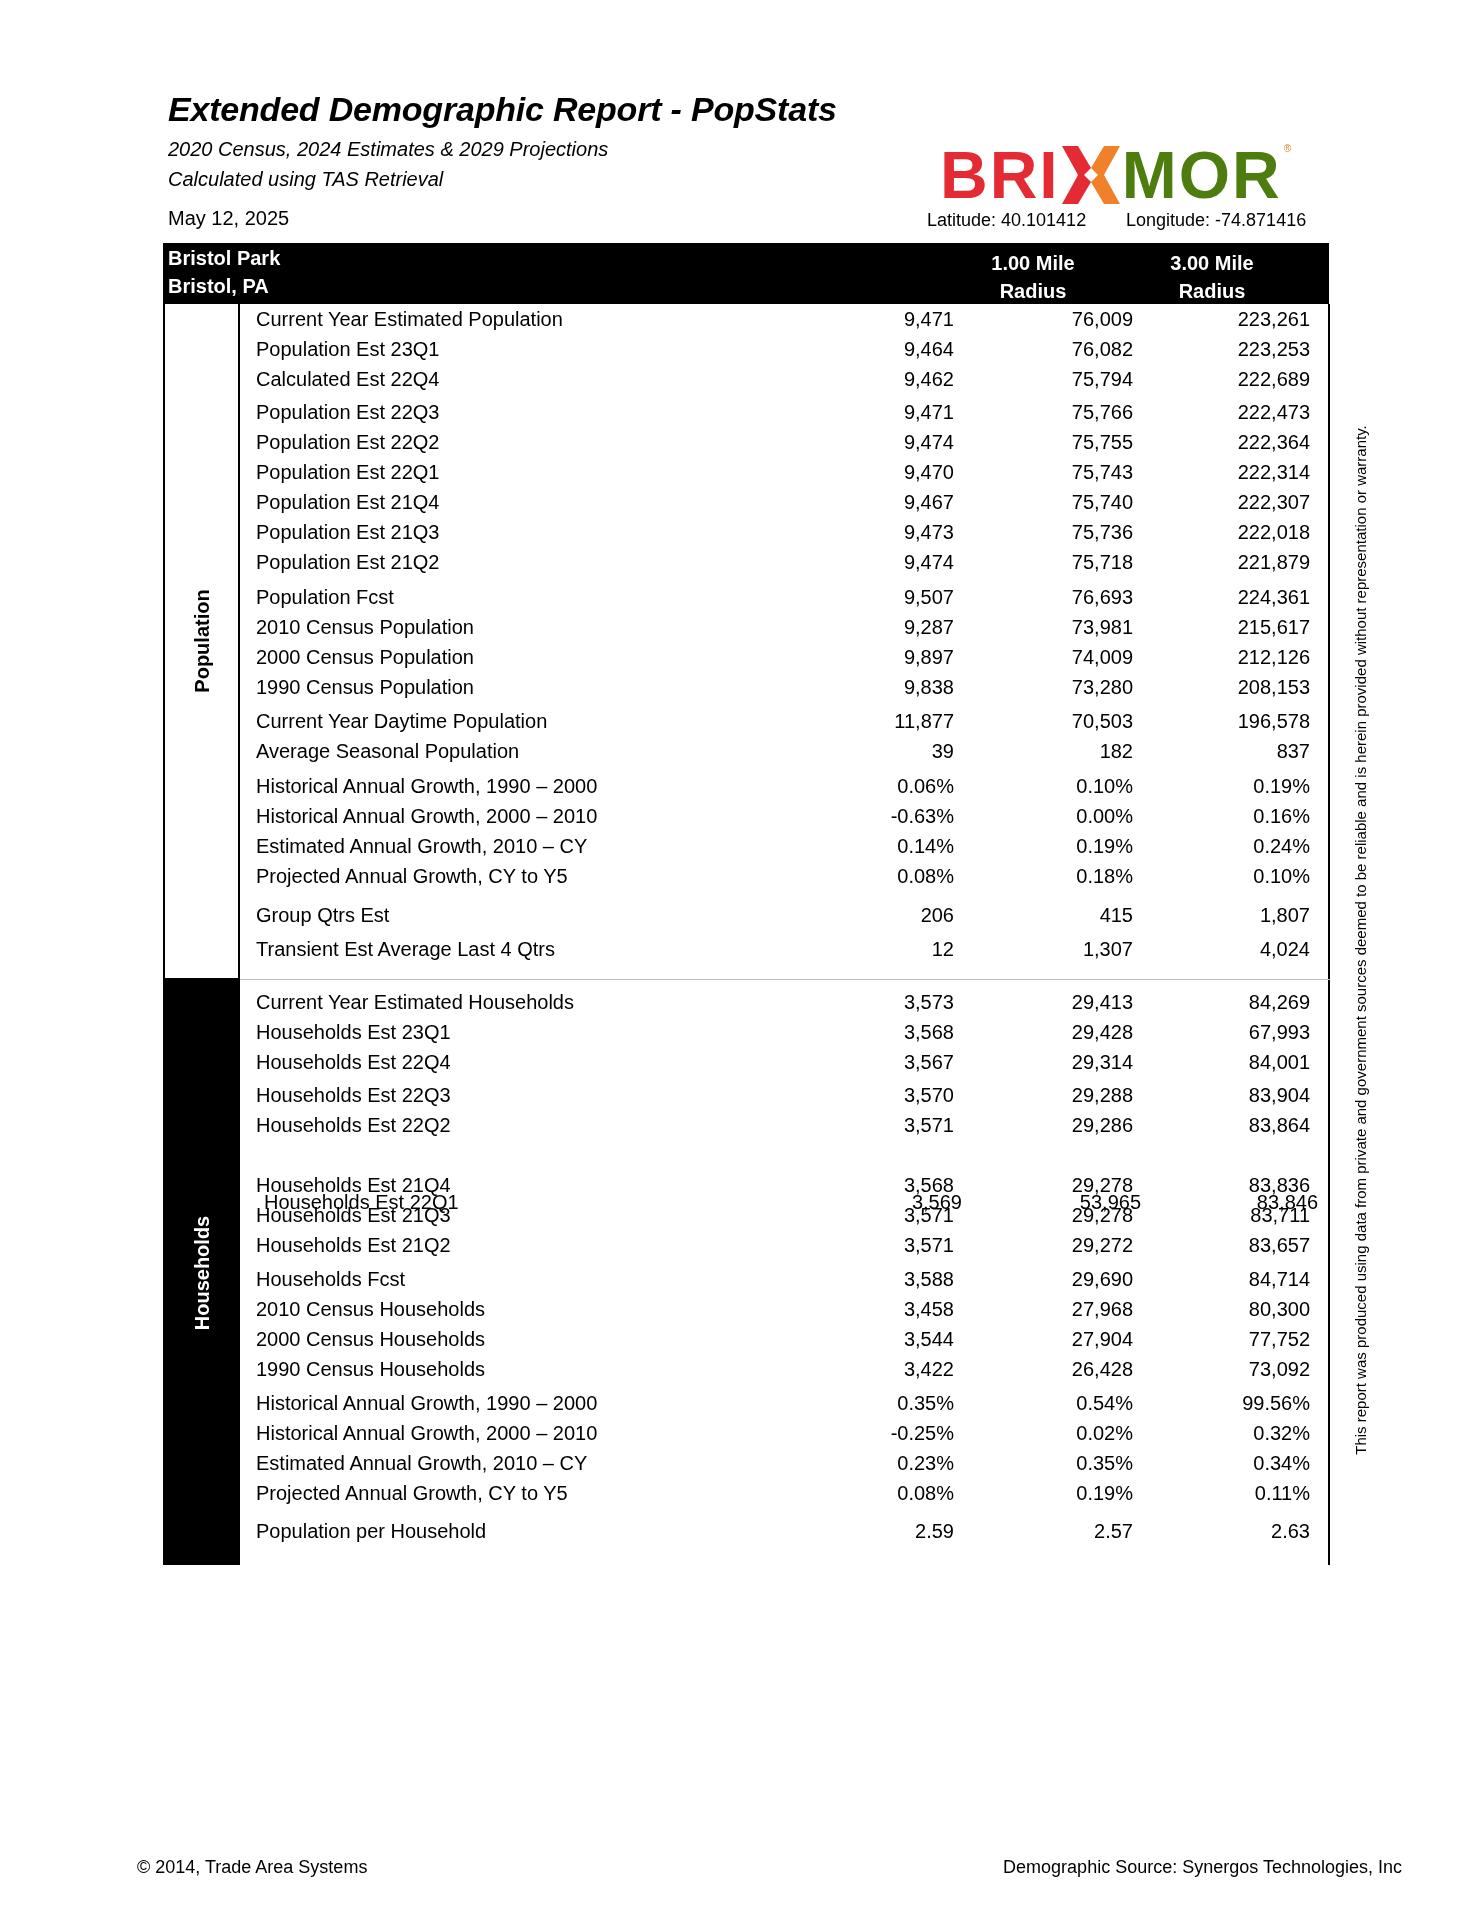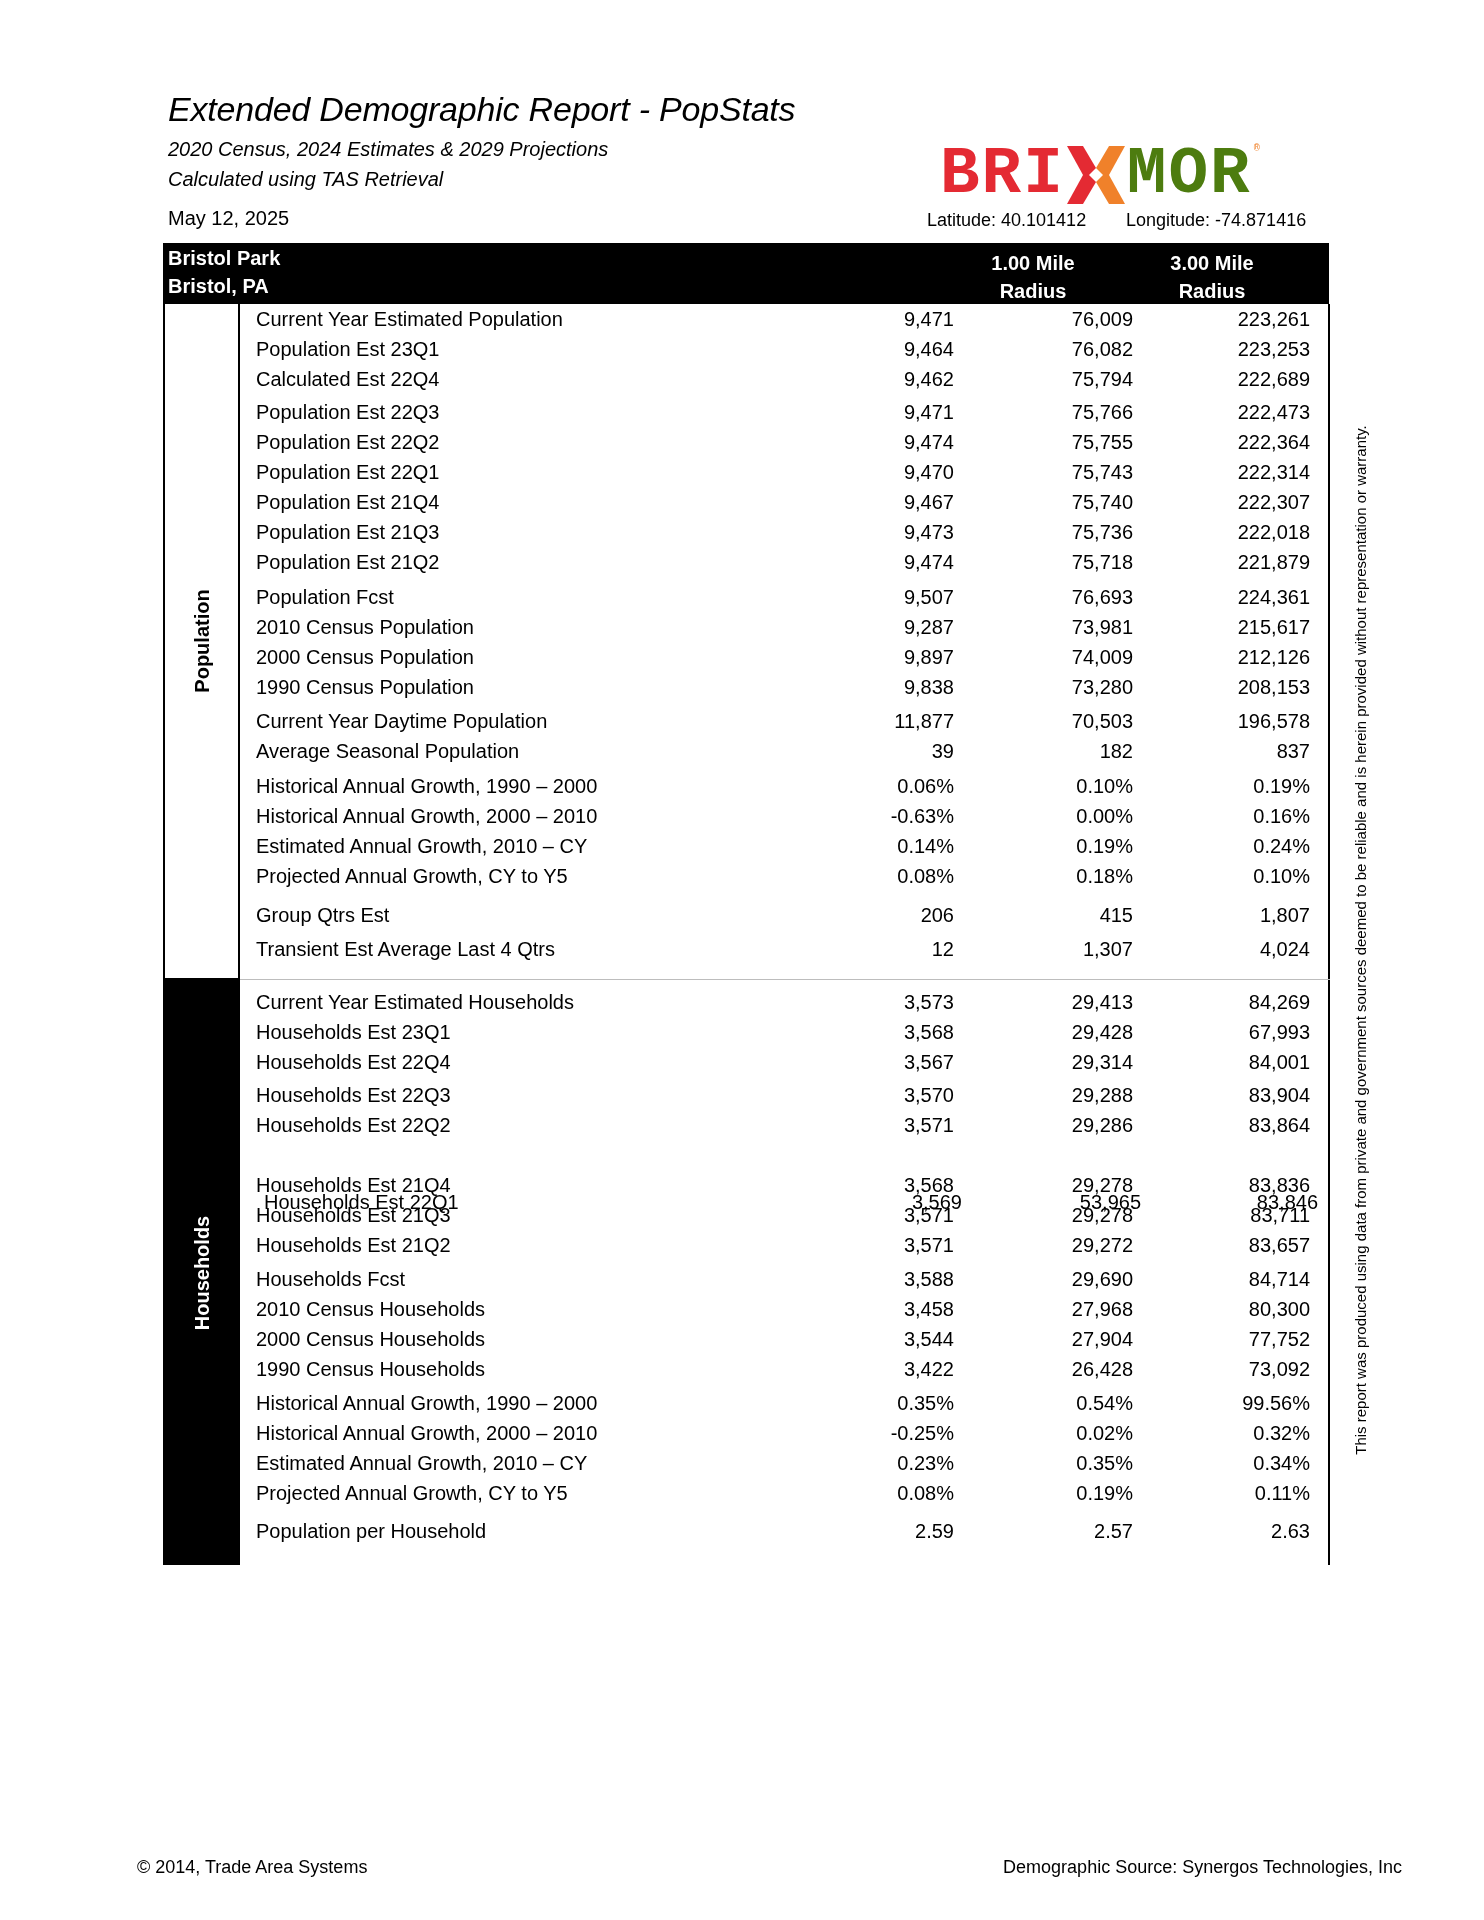--- a/index.html
+++ b/index.html
@@ -1,25 +1,25 @@
 <!DOCTYPE html>
 <html><head>
   <meta charset="utf-8">
   <style>
     * { box-sizing: border-box; margin: 0; padding: 0; }
     html, body { width: 1484px; height: 1920px; background: #ffffff; }
     body { position: relative; font-family: "Liberation Sans", sans-serif; color: #000; overflow: hidden; }
 
-    .title { position: absolute; left: 168px; top: 90px; font-size: 34px; font-weight: normal; font-style: italic; letter-spacing: -0.2px; }
+    .title { position: absolute; left: 168px; top: 90px; font-size: 34px; font-weight: bold; font-style: italic; letter-spacing: -0.2px; }
     .subtitle { position: absolute; left: 168px; font-size: 20px; font-style: italic; }
     .sub1 { top: 138px; }
     .sub2 { top: 168px; }
     .date { position: absolute; left: 168px; top: 207px; font-size: 20px; }
 
-    .logo { position: absolute; left: 940px; top: 142px; height: 66px; display: flex; align-items: flex-start; font-family: Liberation Mono, monospace; font-weight: bold; font-size: 66px; line-height: 66px; letter-spacing: 2px; }
+    .logo { position: absolute; left: 940px; top: 142px; height: 66px; display: flex; align-items: flex-start; font-family: Liberation Sans, sans-serif; font-weight: bold; font-size: 66px; line-height: 66px; letter-spacing: 2px; }
     .logo .red { color: #e42a33; }
     .logo .orange { color: #4d7c0f; }
     .logo .x { display: inline-block; width: 58px; height: 58px; margin: 4px 2px 0 2px; position: relative; }
     .logo .reg { font-size: 10px; line-height: 10px; color: #f0812a; font-weight: normal; margin-left: 2px; margin-top: 2px; }
 
     .coords { position: absolute; top: 210px; font-size: 18px; }
     .lat { left: 927px; }
     .lon { left: 1126px; }
 
     .table-header { position: absolute; left: 163px; top: 243px; width: 1166px; height: 61px; background: #000; color: #fff; font-weight: bold; font-size: 20px; }

